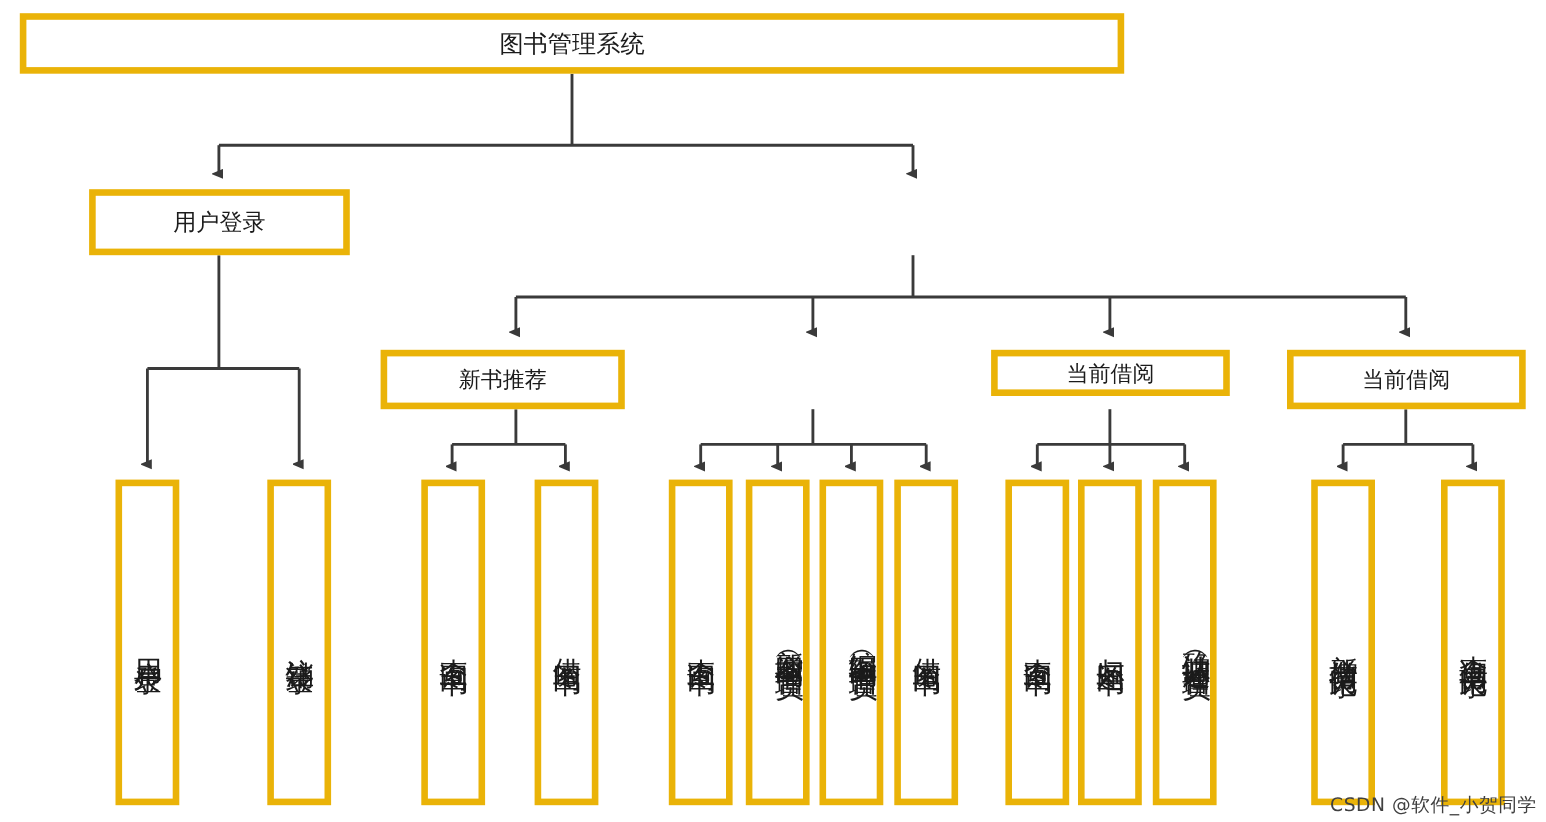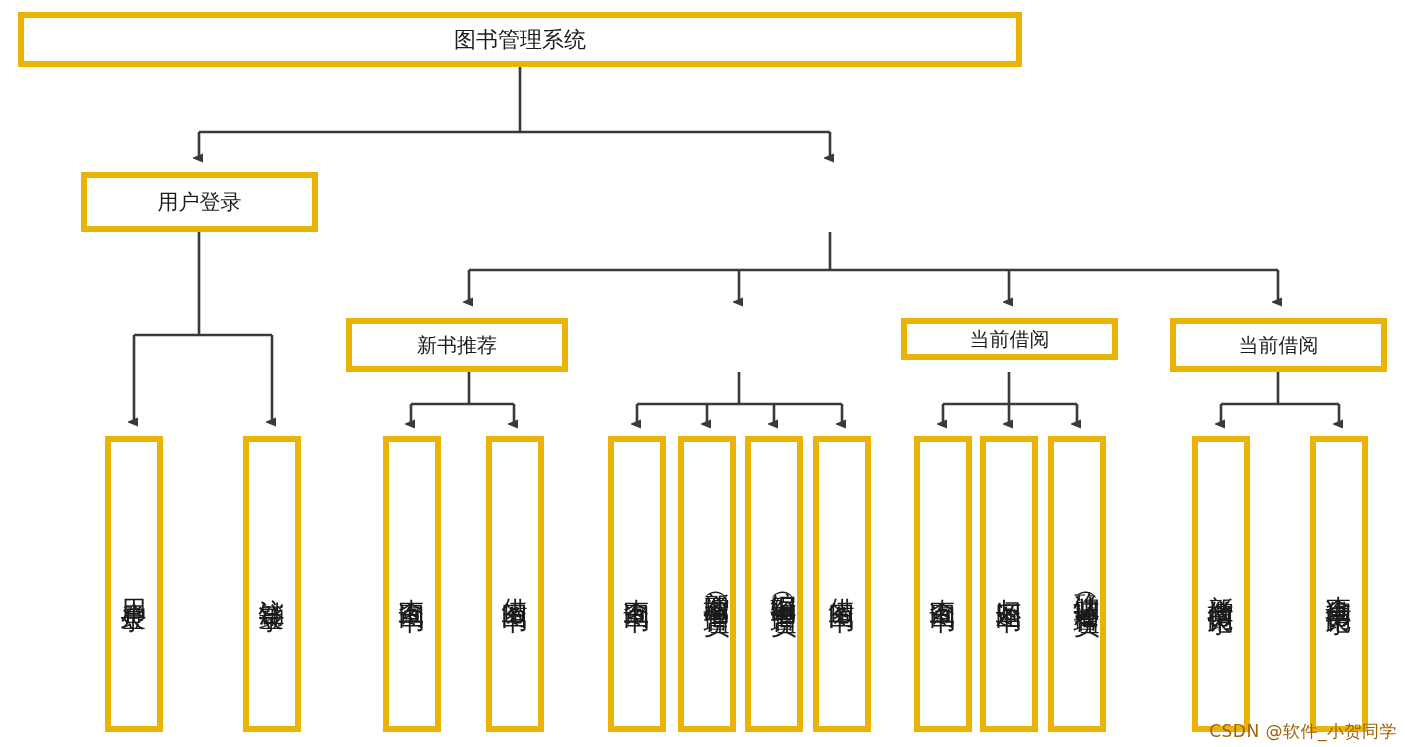--- a/index.html
+++ b/index.html
@@ -63,21 +63,21 @@
   }
   .node-label {
     display: block;
     white-space: nowrap;
   }
   #watermark {
     position: absolute;
     right: 8px;
     bottom: 4px;
     font-size: 17px;
-    color: #a16207;
+    color: #404040;
     letter-spacing: 0.5px;
     white-space: nowrap;
   }
 </style>
 </head>
 <body>
 
 <div id="diagram-canvas">
 
   <svg id="edge-layer" viewBox="0 0 1405 747" width="1405" height="747" aria-hidden="true">

